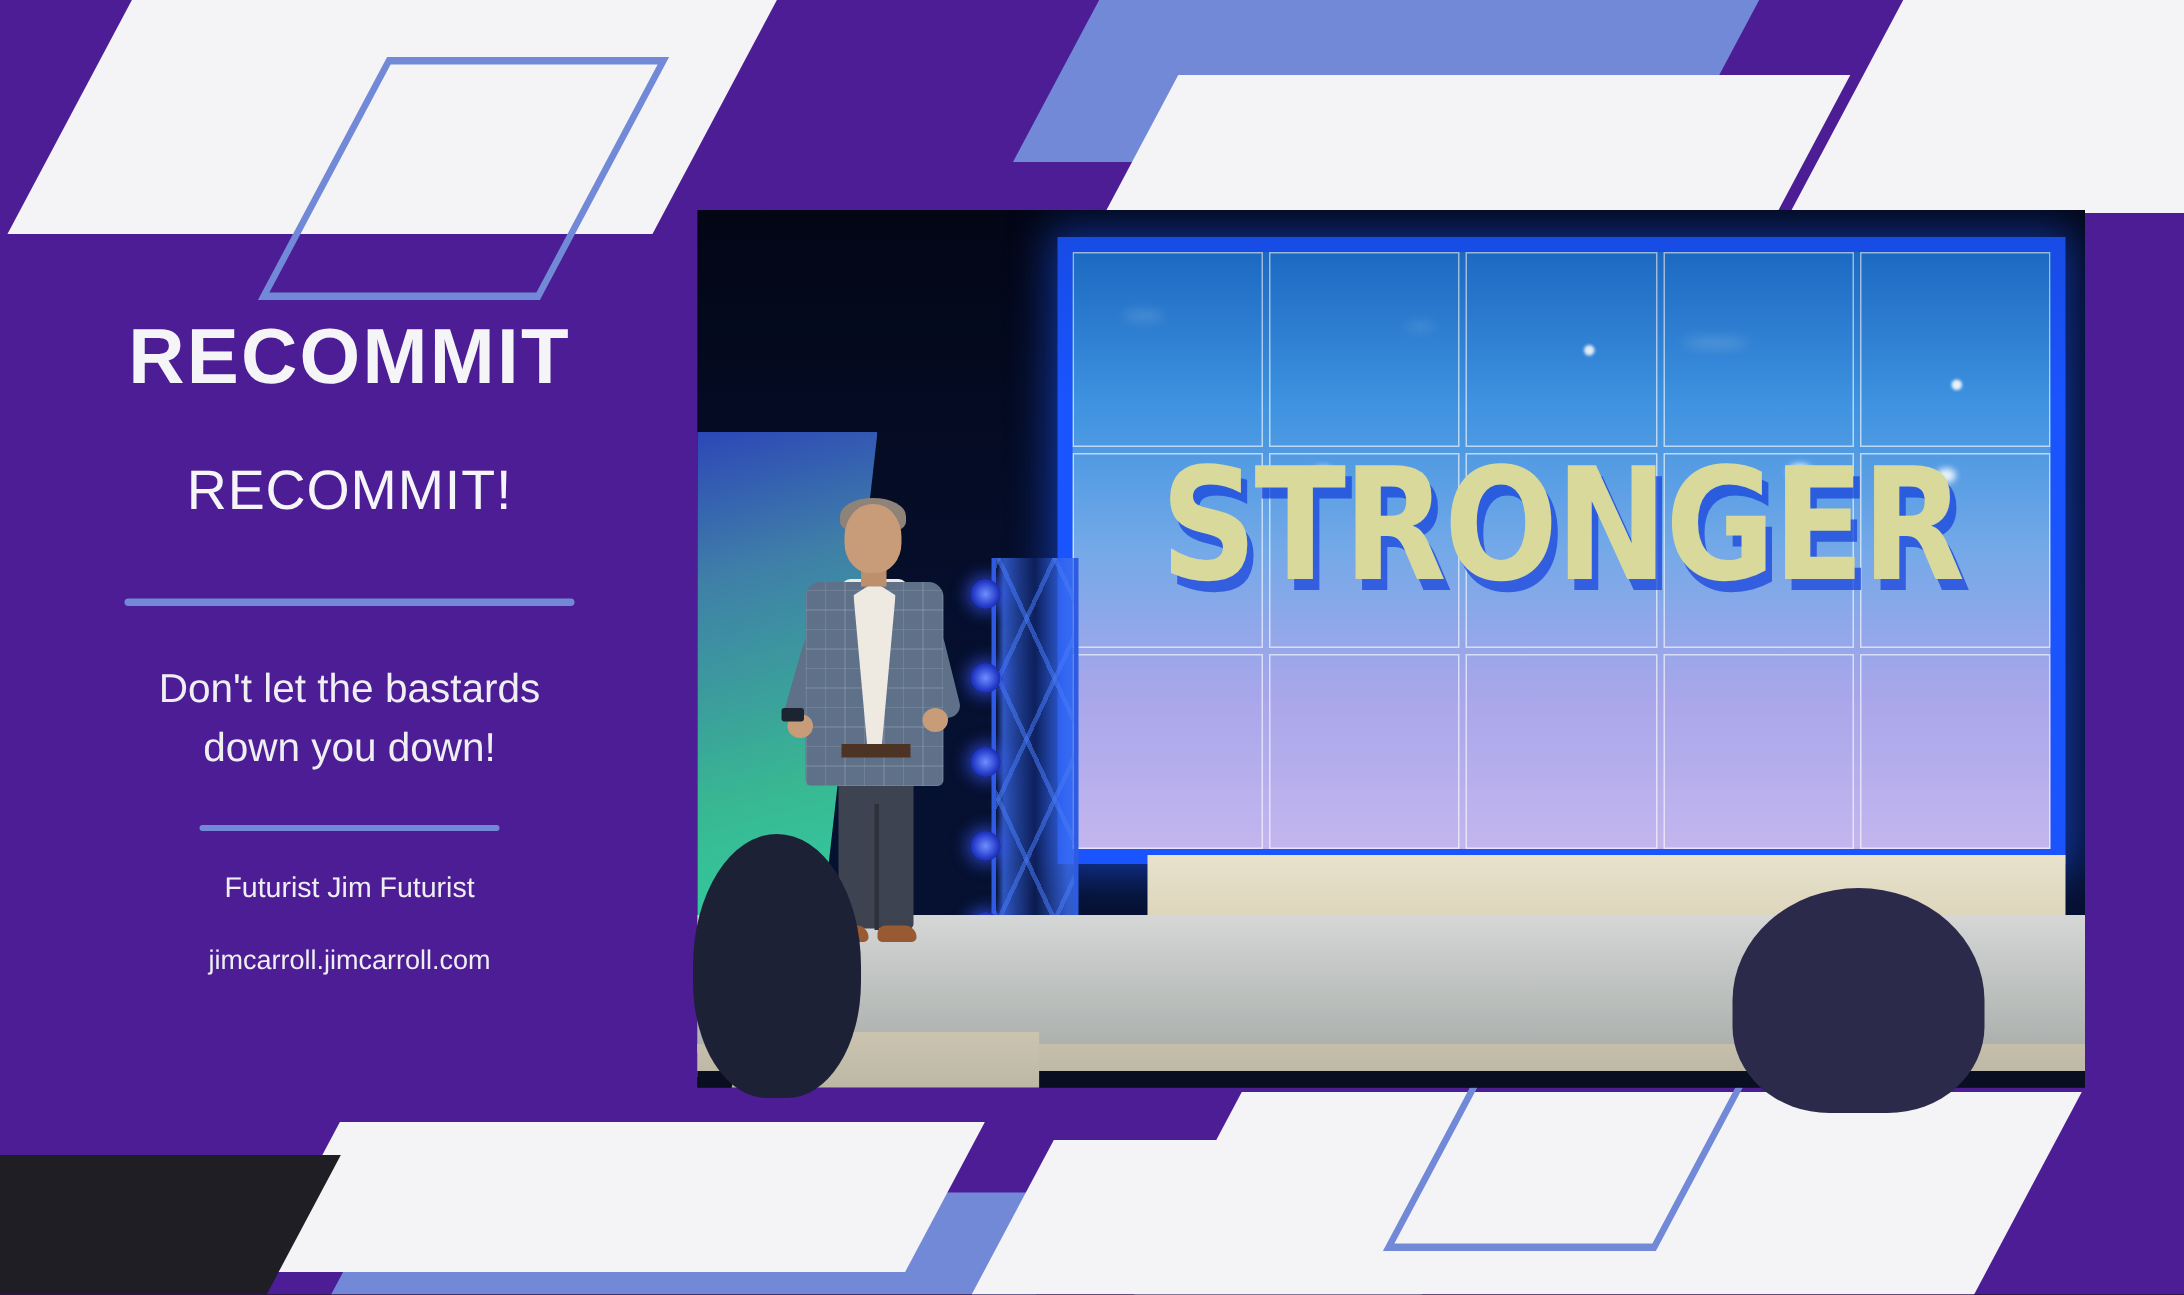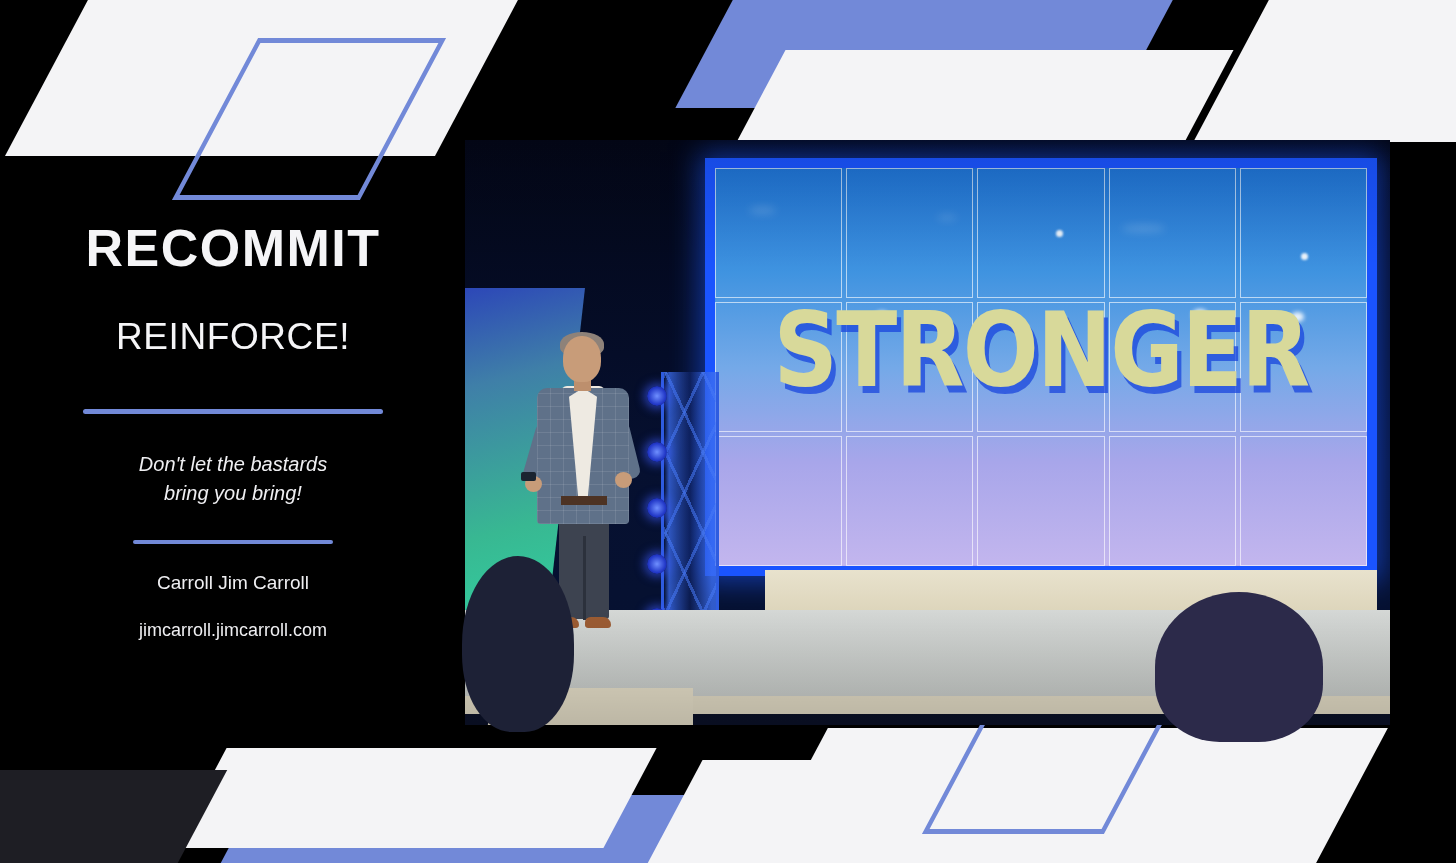--- a/index.html
+++ b/index.html
@@ -7,21 +7,21 @@
   html,body{ background:#15151a; }
   body{
     font-family:"Liberation Sans", sans-serif;
     -webkit-font-smoothing:antialiased;
   }
 
   .slide{
     position:relative;
     width:1456px;
     height:863px;
-    background:#000000;
+    background:#4c1d95;
     overflow:hidden;
   }
 
   
   .para{
     position:absolute;
     transform:skewX(-28deg);
   }
   .para.fill-white{ background:#f4f4f6; }
   .para.fill-blue { background:#7289d8; }
@@ -89,25 +89,24 @@
 
   .rule{
     background:#7289d8;
     border-radius:3px;
     height:5px;
   }
   .rule-wide{ width:300px; margin:54px 0 36px; }
   .rule-narrow{ width:200px; height:4px; margin:32px 0 28px; }
 
   .quote{
-    font-size:20px;
+    font-size:27px;
     color:#efeff2;
     line-height:1.45;
     font-weight:normal;
-    font-style:italic;
   }
   .byline{
     font-size:19px;
     color:#efeff2;
     margin-bottom:26px;
   }
   .url{
     font-size:18px;
     color:#efeff2;
   }
@@ -475,29 +474,29 @@
   <div class="para fill-white bl-white2"></div>
   <div class="para bl-dark"></div>
 
   <div class="para fill-white br-white"></div>
   <div class="para outline   br-outline"></div>
 
   <div class="text-col">
 
     <div class="headline">
       <div class="line1">RECOMMIT</div>
-      <div class="line3">REINFORCE!</div>
+      <div class="line3">RECOMMIT!</div>
     </div>
 
     <div class="rule rule-wide"></div>
 
     <div class="quote">
       <div>Don't let the bastards</div>
-      <div>bring you bring!</div>
+      <div>down you down!</div>
     </div>
 
     <div class="rule rule-narrow"></div>
 
-    <div class="byline">Carroll Jim Carroll</div>
+    <div class="byline">Futurist Jim Futurist</div>
     <div class="url">jimcarroll.jimcarroll.com</div>
   </div>
 
 </div>
 
 </body></html>

